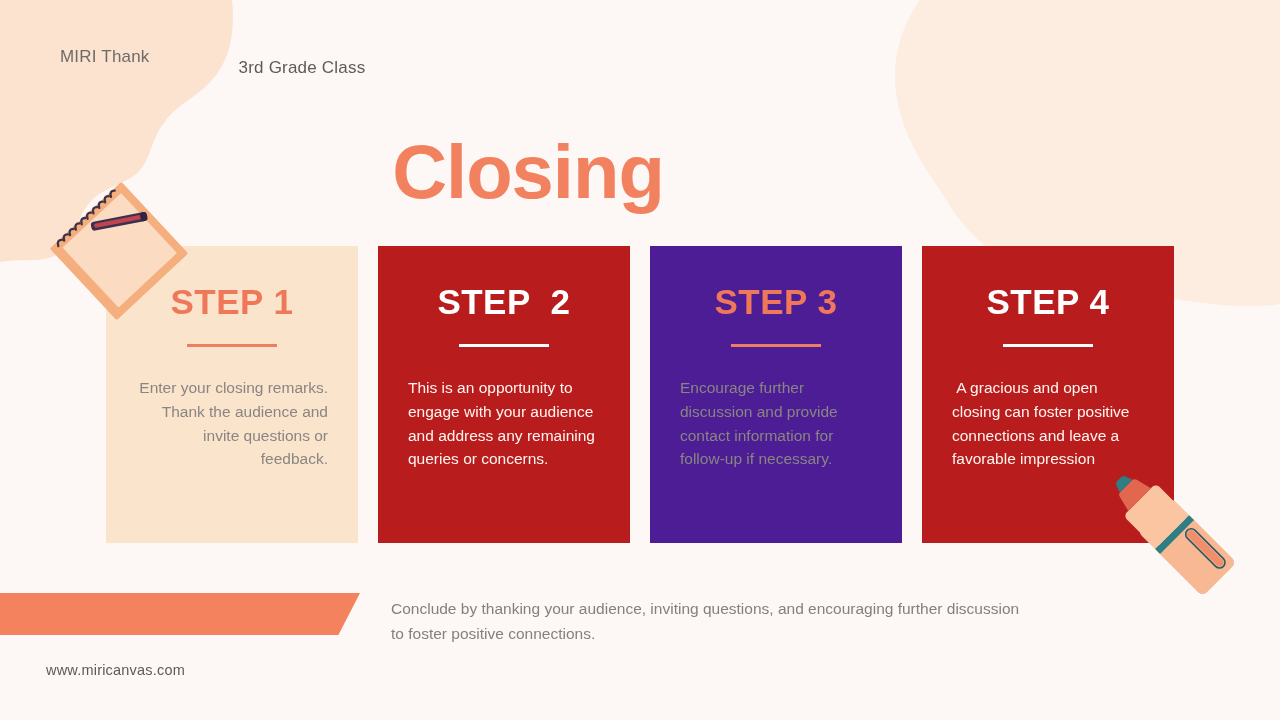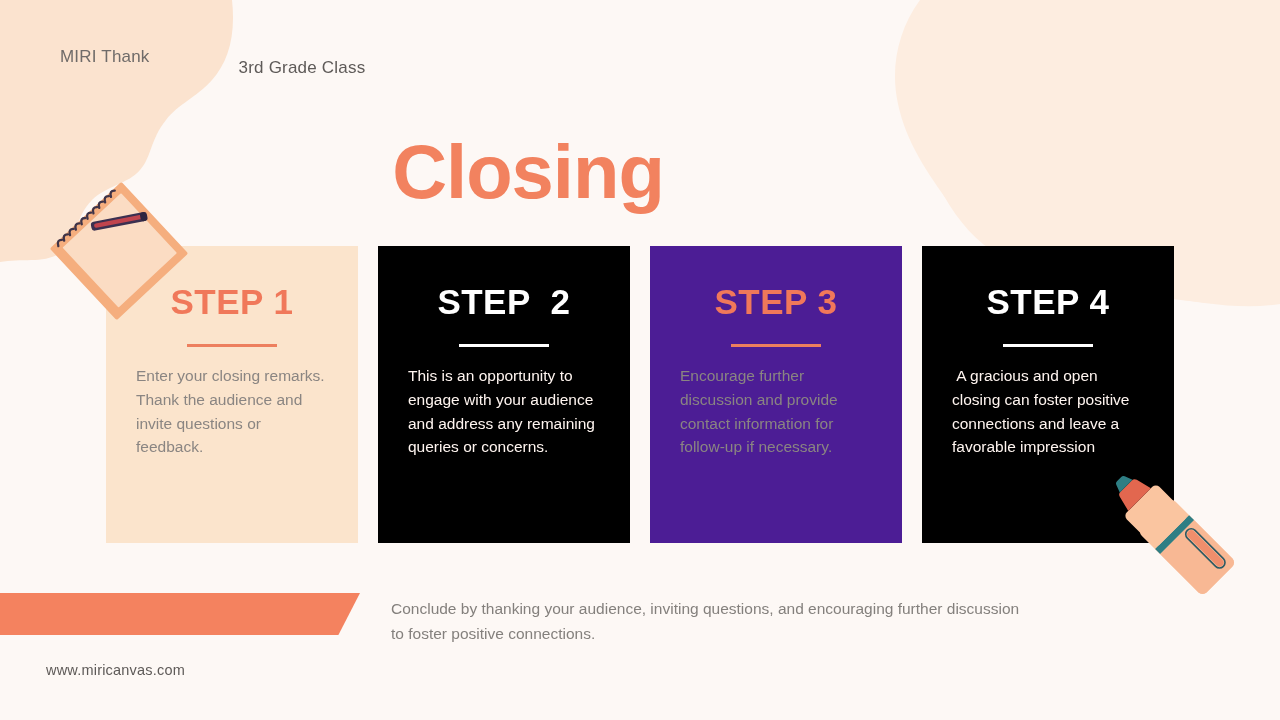--- a/index.html
+++ b/index.html
@@ -54,35 +54,35 @@
   }
   .card-title {
     font-size:35px; font-weight:bold; letter-spacing:0.5px;
     margin-top:36px; white-space:pre;
   }
   .card-rule {
     width:90px; height:3px; margin-top:22px;
   }
   .card-body {
     font-size:15.5px; line-height:23.8px;
-    margin-top:17px; align-self:flex-start;
+    margin-top:29px; align-self:flex-start;
     white-space:pre-wrap;
   }
 
-  .card.light-1 { background:#FBE4CC; }
+  .card.light-1 { background:#FBE4CC;text-align:right; }
   .card.light-1 .card-title { color:#F0785A; }
   .card.light-1 .card-rule  { background:#ED7F5E; }
   .card.light-1 .card-body  { color:#8A8582; }
 
   .card.light-3 { background:#4c1d95; }
   .card.light-3 .card-title { color:#F0785A; }
   .card.light-3 .card-rule  { background:#ED7F5E; }
   .card.light-3 .card-body  { color:#8A8582; }
 
-  .card.solid { background:#000000; }
+  .card.solid { background:#b91c1c; }
   .card.solid .card-title { color:#FFFFFF; }
   .card.solid .card-rule  { background:#FFFFFF; }
   .card.solid .card-body  { color:#FFF5F0; }
 
   
   .banner {
     position:absolute; left:0; top:593px;
     width:360px; height:42px;
     background:#F4825F;
     clip-path: polygon(0 0, 100% 0, 94% 100%, 0 100%);

